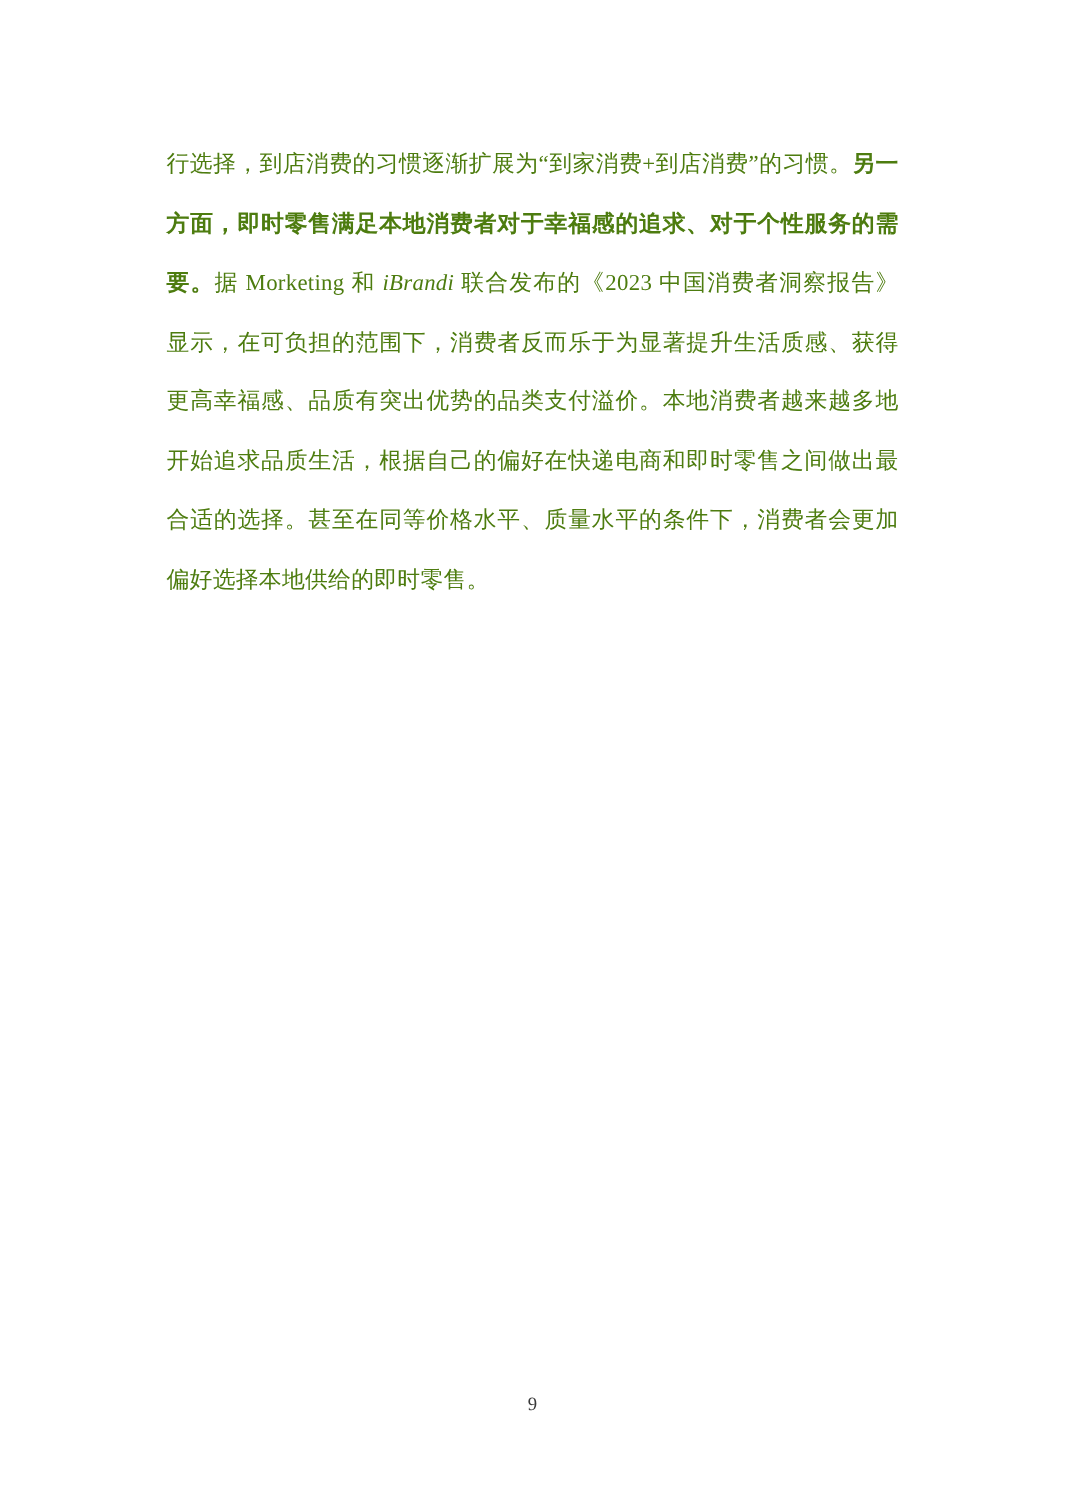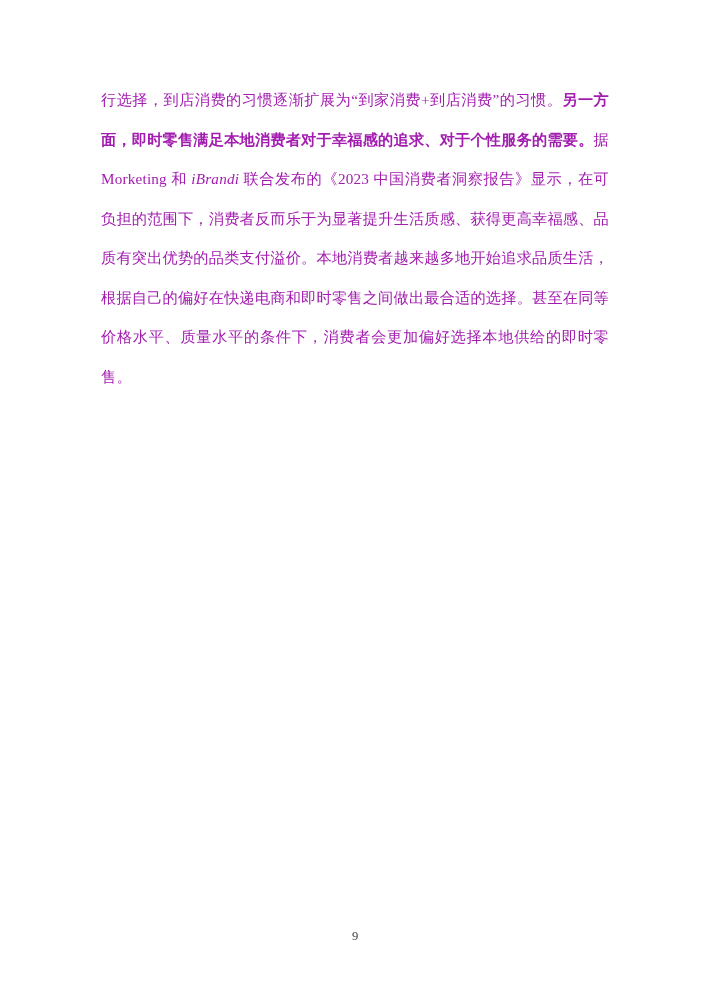--- a/index.html
+++ b/index.html
@@ -19,24 +19,24 @@
     overflow: hidden;
     box-sizing: border-box;
   }
   .content {
     position: absolute;
     left: 99px;
     top: 78px;
     width: 512px;
   }
   .para {
-    margin: 2px;
+    margin: 12px;
     font-size: 15.2px;
     line-height: 39.5px;
-    color: #a21caf;
+    color: #4d7c0f;
     text-align: justify;
     text-justify: inter-ideograph;
     letter-spacing: 0.2px;
   }
   .para .b {
     font-weight: bold;
   }
   .para .latin {
     font-family: "Liberation Serif", "DejaVu Serif", serif;
   }

